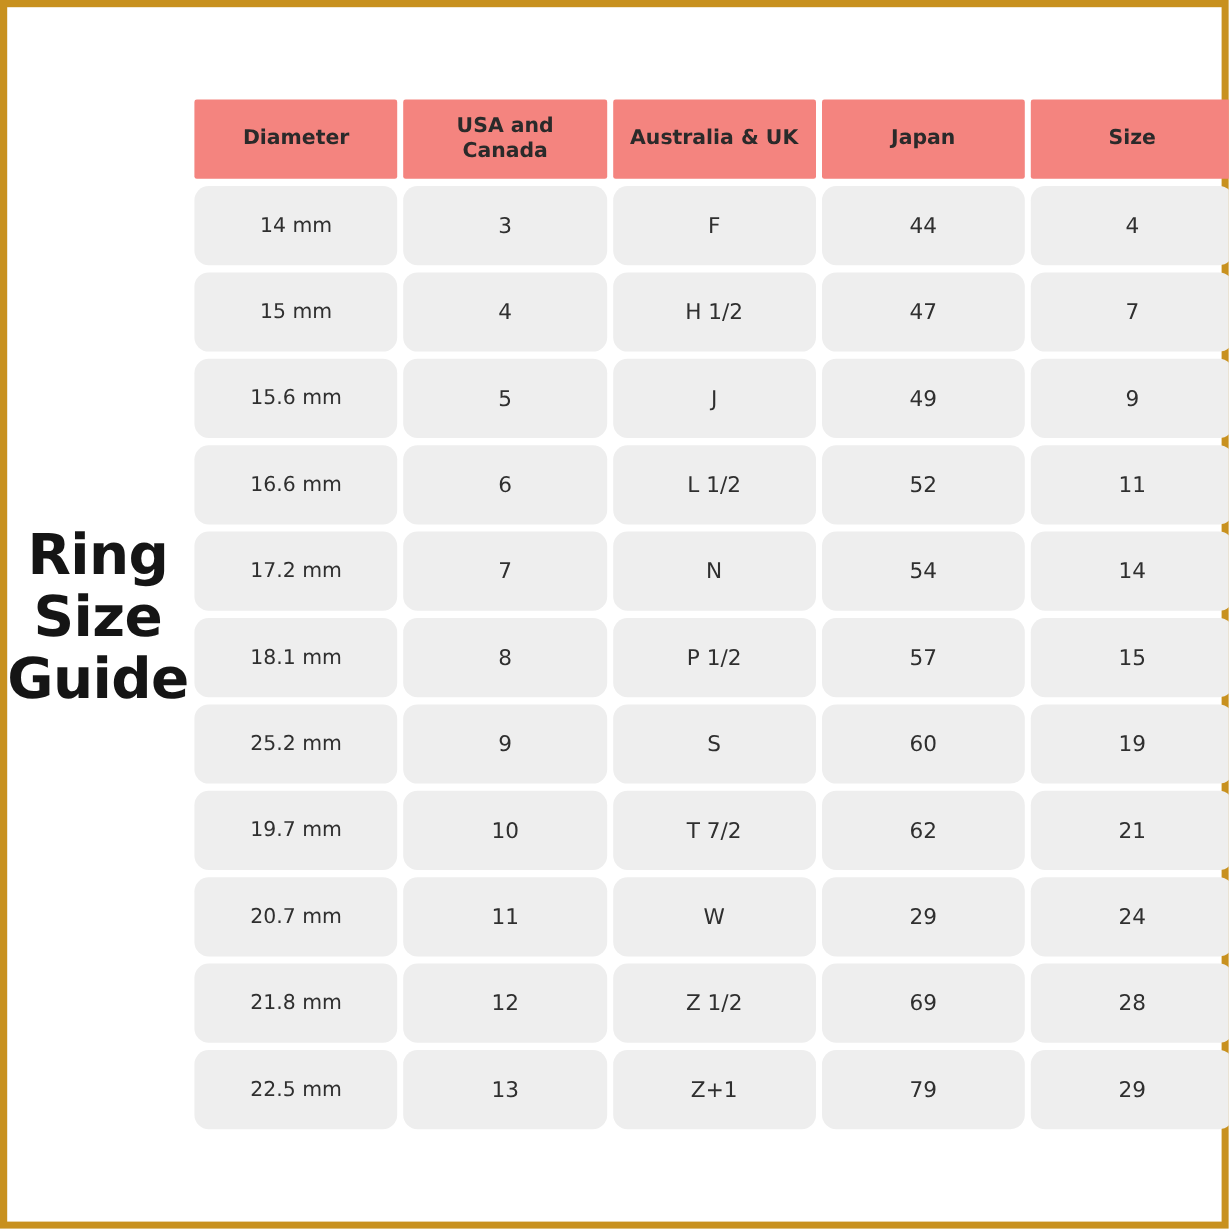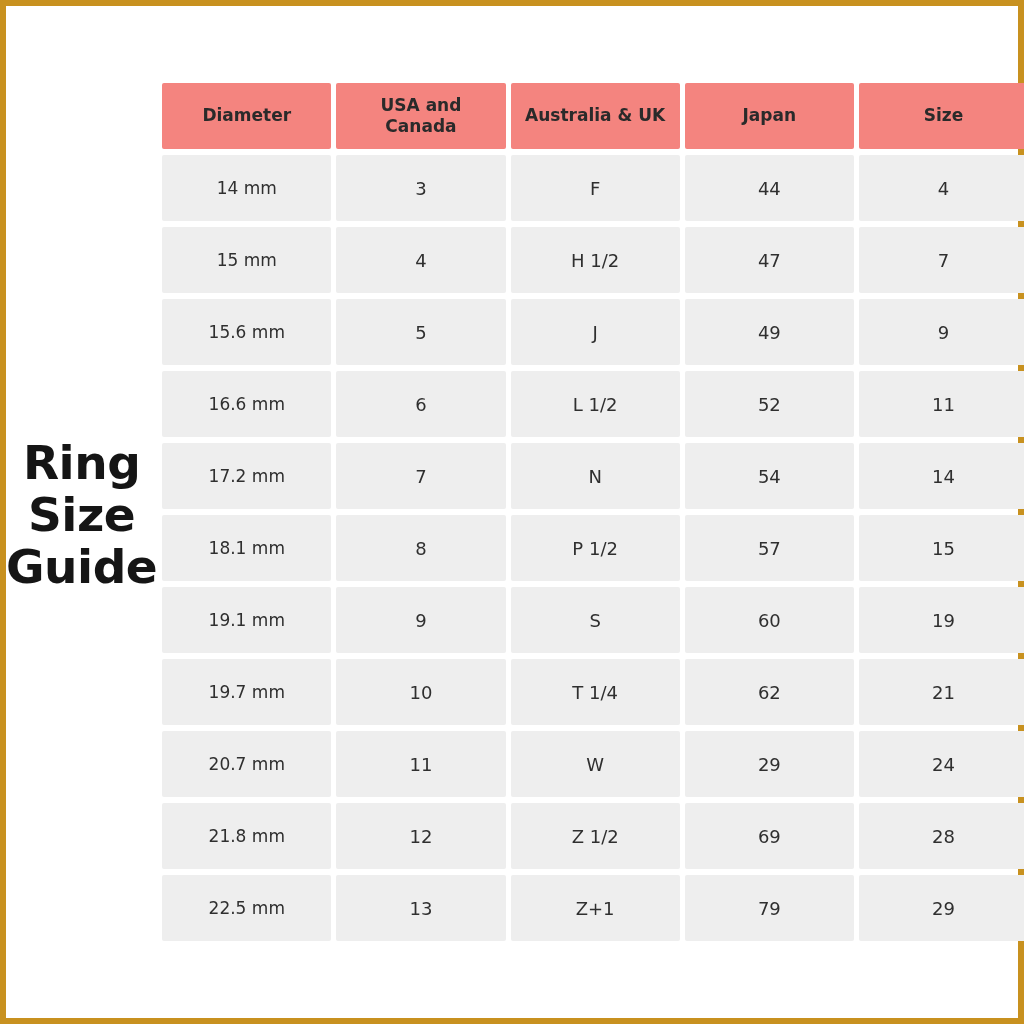--- a/index.html
+++ b/index.html
@@ -55,21 +55,21 @@
     line-height: 1.25;
     text-align: center;
     font-family: "DejaVu Sans", sans-serif;
   }
   table#size-table td {
     background: #eeeeee;
     color: #2f2f2f;
     font-size: 18px;
     height: 58px;
     padding: 4px 6px;
-    border-radius: 2px;
+    border-radius: 12px;
     text-align: center;
     font-family: "DejaVu Sans", sans-serif;
   }
   table#size-table td.diameter {
     font-size: 17px;
   }
 </style>
 </head>
 <body>
 
@@ -125,30 +125,30 @@
           <td>14</td>
         </tr>
         <tr>
           <td class="diameter">18.1 mm</td>
           <td>8</td>
           <td>P 1/2</td>
           <td>57</td>
           <td>15</td>
         </tr>
         <tr>
-          <td class="diameter">19.1 mm</td>
+          <td class="diameter">25.2 mm</td>
           <td>9</td>
           <td>S</td>
           <td>60</td>
           <td>19</td>
         </tr>
         <tr>
           <td class="diameter">19.7 mm</td>
           <td>10</td>
-          <td>T 1/4</td>
+          <td>T 7/2</td>
           <td>62</td>
           <td>21</td>
         </tr>
         <tr>
           <td class="diameter">20.7 mm</td>
           <td>11</td>
           <td>W</td>
           <td>29</td>
           <td>24</td>
         </tr>

